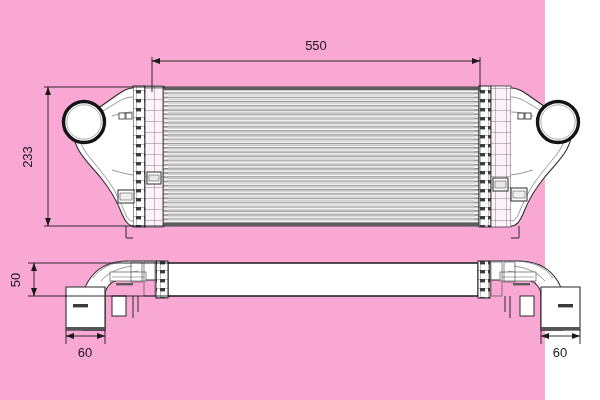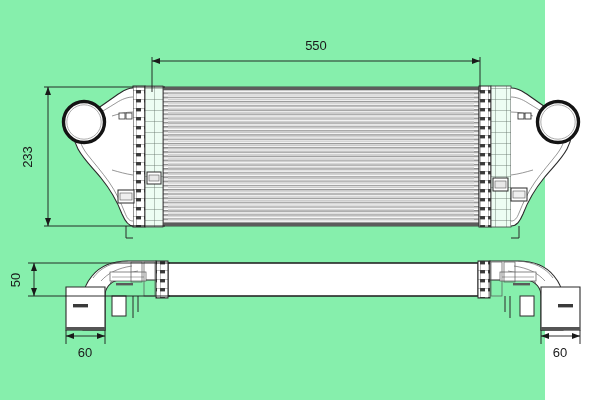--- a/index.html
+++ b/index.html
@@ -1,17 +1,17 @@
 <!DOCTYPE html>
 <html><head>
 <meta charset="utf-8">
 <style>
   html,body{margin:0;padding:0;background:#ffffff;}
   body{width:600px;height:400px;overflow:hidden;font-family:"Liberation Sans",sans-serif;}
-  #stage{position:relative;width:545px;height:400px;background:#86efac;}
+  #stage{position:relative;width:545px;height:400px;background:#f9a8d4;}
   svg{display:block;}
   .dimtext{font-family:"Liberation Sans",sans-serif;font-size:13px;fill:#1a1a1a;}
 </style>
 </head>
 <body>
 
 <div id="stage">
 <svg width="600" height="400" viewBox="0 0 600 400">
   <defs>
 

